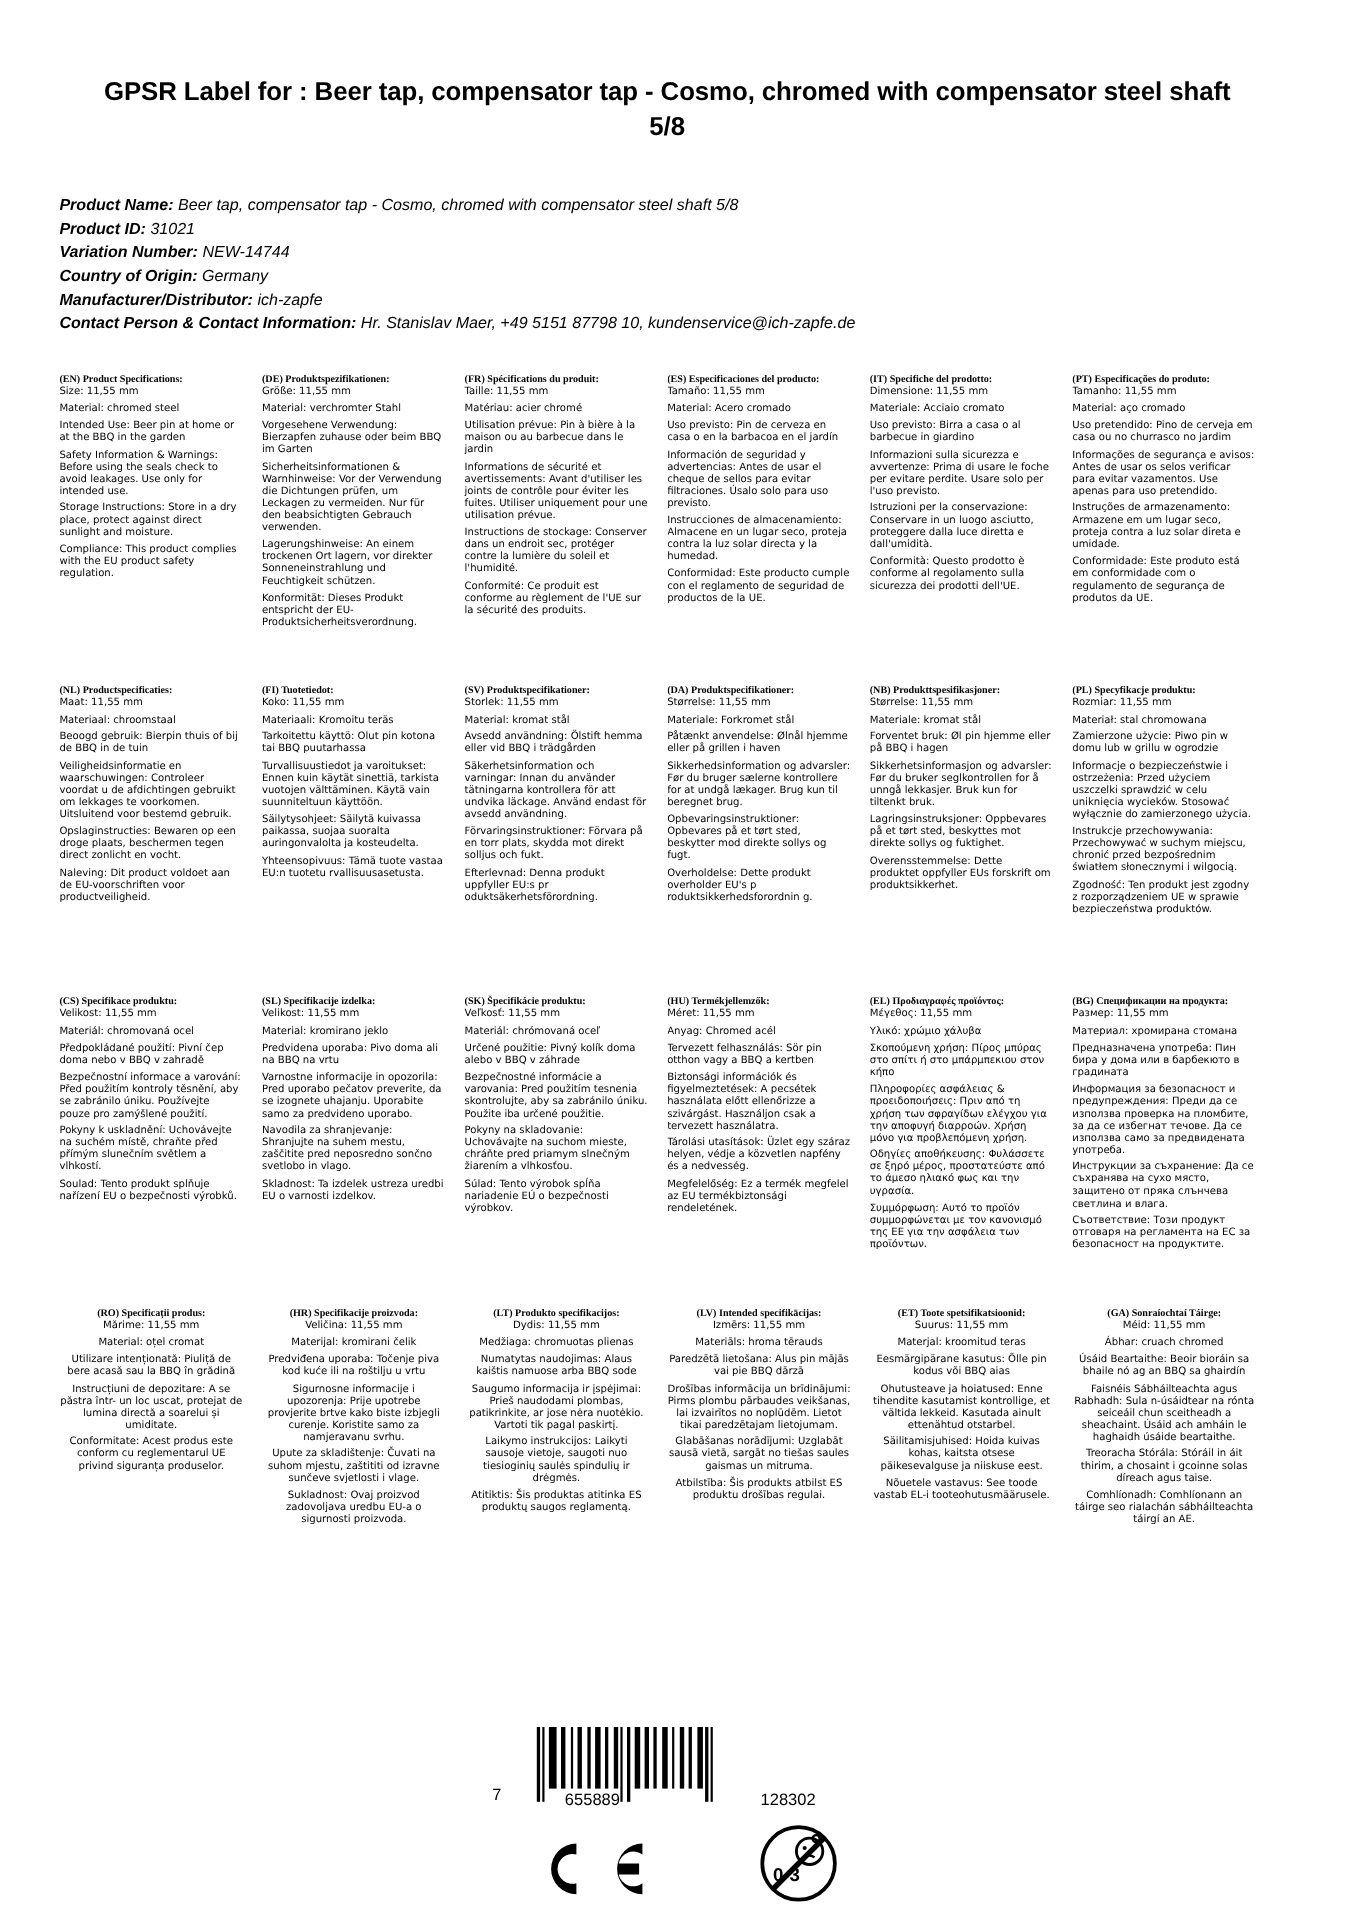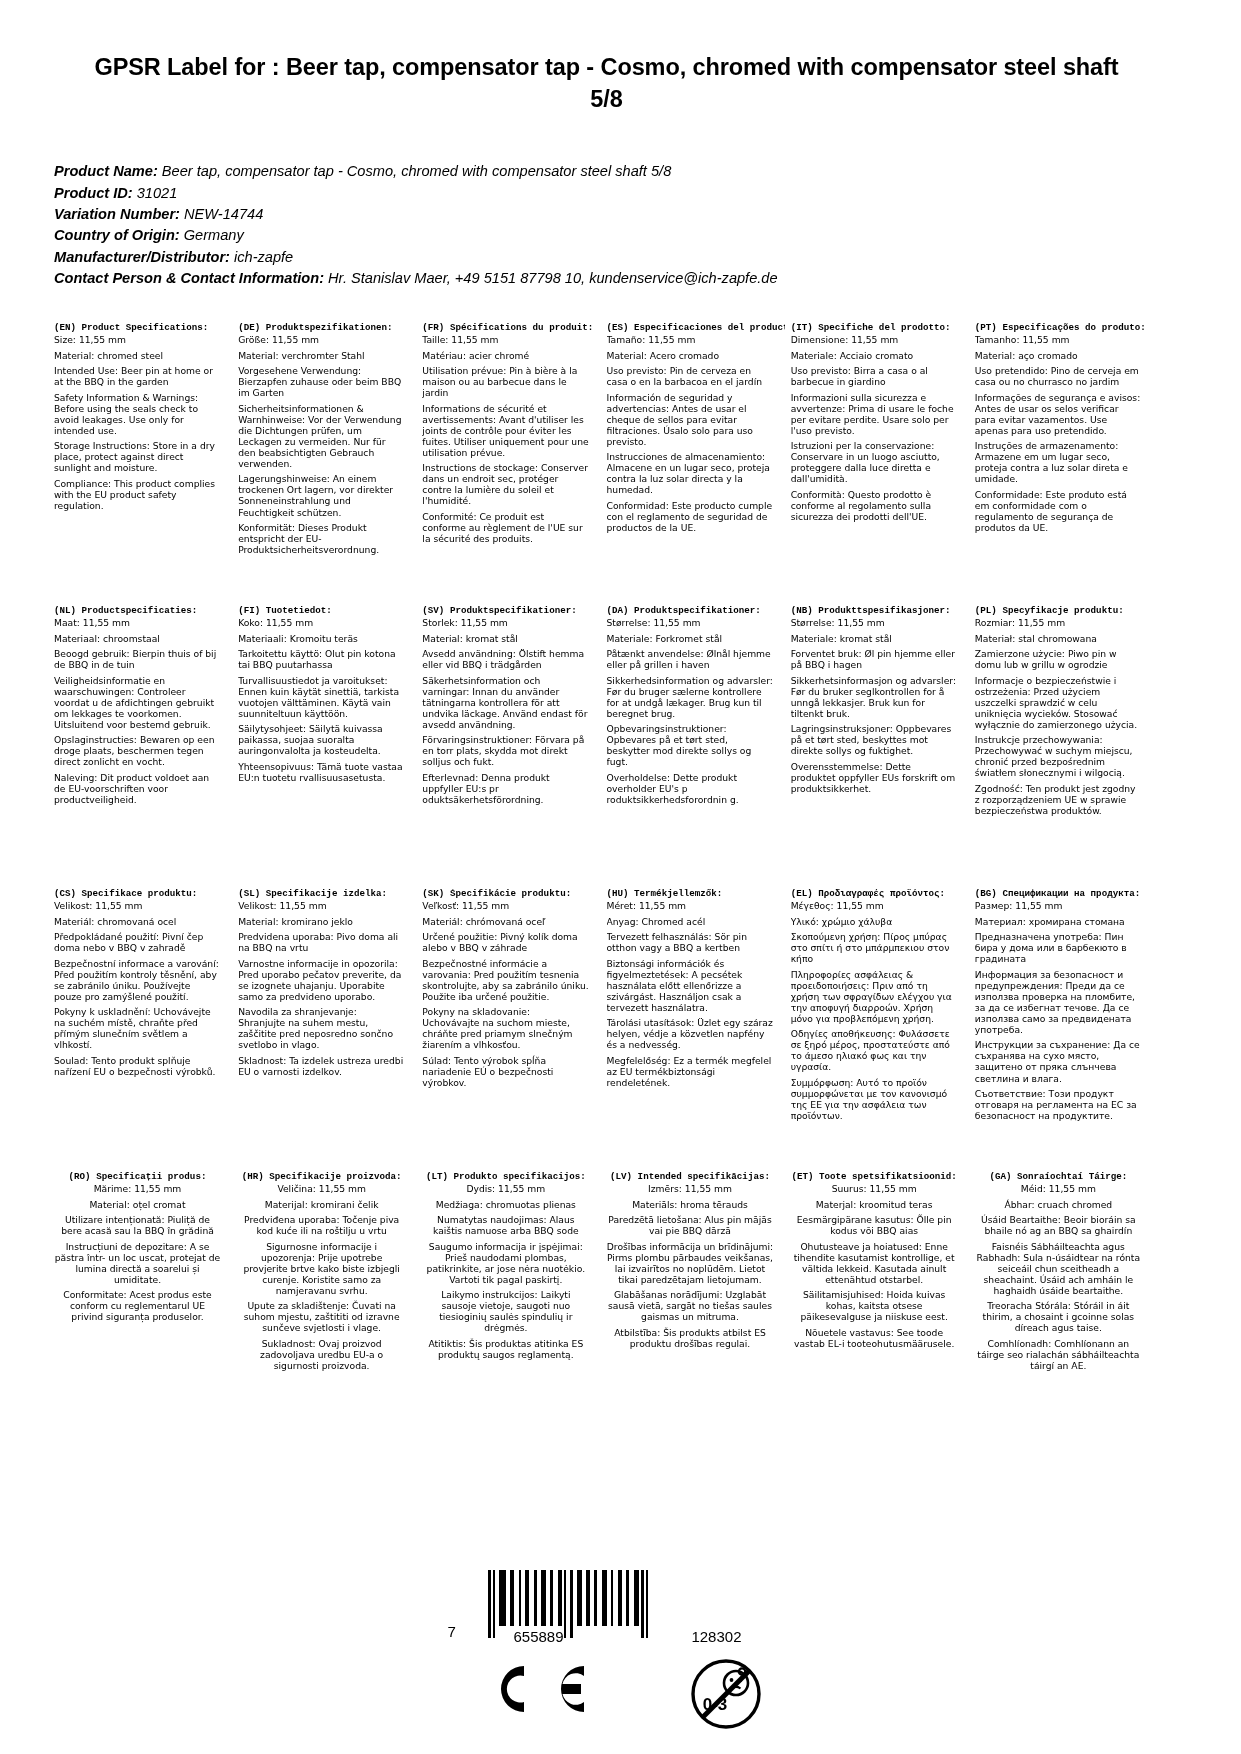--- a/index.html
+++ b/index.html
@@ -9,21 +9,21 @@
   }
   body {
     width: 1241px;
     height: 1754px;
     font-family: "DejaVu Sans", sans-serif;
     color: #000000;
     position: relative;
     overflow: hidden;
   }
   .page {
-    padding: 0 54px;
+    padding: 16px 54px;
     box-sizing: border-box;
     width: 1213px;
   }
 
   
   .doc-title {
     font-family: "Liberation Sans", sans-serif;
     font-weight: bold;
     font-size: 23.5px;
     line-height: 1.35;
@@ -66,21 +66,21 @@
     padding-right: 11px;
     box-sizing: border-box;
     height: 283px;
     overflow: hidden;
   }
   .lang-cell.row-last {
     height: 300px;
     text-align: center;
   }
   .spec-head {
-    font-family: Liberation Mono, monospace;
+    font-family: Liberation Serif, serif;
     font-weight: bold;
     font-size: 9.2px;
     line-height: 1.18;
     white-space: nowrap;
     margin: 0;
   }
   .spec-line {
     font-family: "DejaVu Sans", sans-serif;
     font-size: 9.2px;
     line-height: 1.2;
@@ -144,21 +144,21 @@
     font-family: "Liberation Sans", sans-serif;
     font-size: 15px;
   }
   .bc-left-digits { margin-left: 26px; }
   .bc-right-digits { margin-right: 14px; }
 
   .marks {
     margin-top: 16px;
     display: flex;
     justify-content: center;
-    align-items: flex-start;
+    align-items: flex-end;
     gap: 100px;
   }
   .ce-mark svg, .age-mark svg { display: block; }
 </style>
 </head>
 <body>
 
 <div class="page">
 
   <h1 class="doc-title">GPSR Label for : Beer tap, compensator tap - Cosmo, chromed with compensator steel shaft 5/8</h1>

